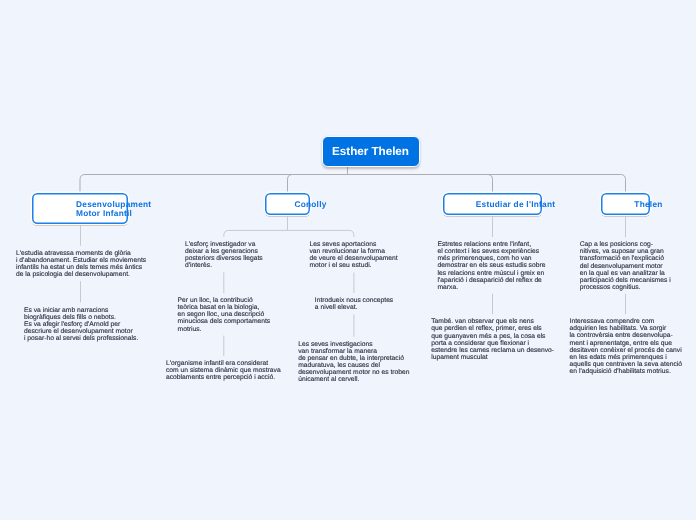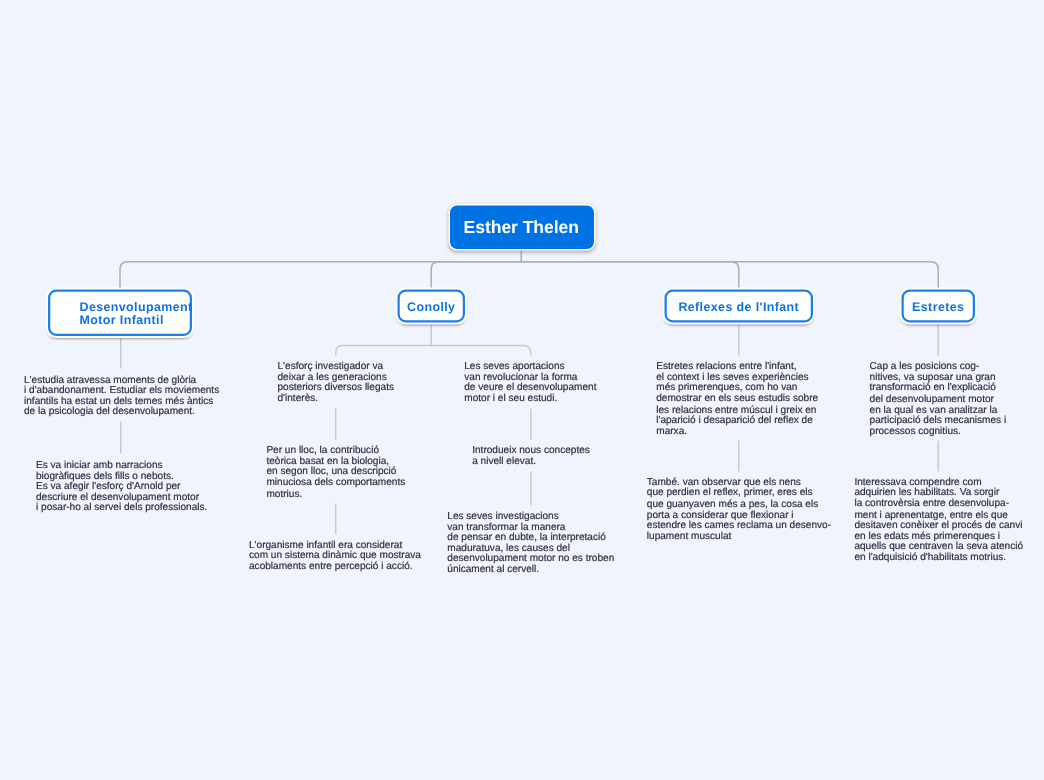--- a/index.html
+++ b/index.html
@@ -3,21 +3,21 @@
 <meta charset="utf-8">
 <title>Esther Thelen mind map</title>
 <style>
   html,body{margin:0;padding:0;}
   body{width:696px;height:520px;background:#f0f4fd;overflow:hidden;
        font-family:"Liberation Sans",sans-serif;
        -webkit-font-smoothing:antialiased;text-rendering:geometricPrecision;}
   #stage{position:relative;width:696px;height:520px;}
   #links,#boxes{position:absolute;left:0;top:0;width:696px;height:520px;}
   .node{position:absolute;box-sizing:border-box;display:flex;align-items:center;
-        justify-content:center;text-align:center;white-space:pre;}
+        justify-content:center;text-align:center;white-space:pre;margin-left:23px;}
   #root-node{left:298.5px;top:135.5px;width:98px;height:31px;background:#0073e4;color:#fff;
        border:1.6px solid #fff;border-radius:5.8px;font-weight:bold;font-size:11.7px;
        letter-spacing:-0.03px;box-shadow:0 1.2px 2.2px rgba(120,95,85,.38);}
   .branch-node{background:transparent;text-align:center;color:#0d72e2;
        font-weight:bold;font-size:8.3px;line-height:8.9px;letter-spacing:.26px;}
   .branch-node.multiline{justify-content:flex-start;text-align:left;padding-left:21px;}
   .note{position:absolute;color:#2b2f40;font-size:6.72px;line-height:7.08px;
         white-space:pre;-webkit-text-stroke:0.12px #2b2f40;}
 </style>
 </head>
@@ -65,22 +65,22 @@
       <rect x="599.6" y="191.6" width="51.8" height="24.8" rx="6.6" fill="#fff"></rect>
       <rect x="601.75" y="193.75" width="47.5" height="20.5" rx="4.7" fill="#fff" stroke="#1a81ea" stroke-width="1.5"></rect>
     </svg>
 
   <div class="node" id="root-node">Esther Thelen</div>
 
   <div id="branches">
     <div class="node branch-node multiline" style="left:32px;top:193px;width:96px;height:31px">Desenvolupament
 Motor Infantil</div>
     <div class="node branch-node" style="left:265px;top:193px;width:45px;height:22px">Conolly</div>
-    <div class="node branch-node" style="left:443px;top:193px;width:99px;height:22px">Reflexes de l'Infant</div>
-    <div class="node branch-node" style="left:601px;top:193px;width:49px;height:22px">Estretes</div>
+    <div class="node branch-node" style="left:443px;top:193px;width:99px;height:22px">Estudiar de l'Infant</div>
+    <div class="node branch-node" style="left:601px;top:193px;width:49px;height:22px">Thelen</div>
   </div>
 
   <div id="notes">
     <div class="note" id="note-1" style="left:16px;top:249.9px">L'estudia atravessa moments de glòria
 i d'abandonament. Estudiar els moviements
 infantils ha estat un dels temes més àntics
 de la psicologia del desenvolupament.</div>
     <div class="note" id="note-2" style="left:24px;top:306.6px">Es va iniciar amb narracions
 biogràfiques dels fills o nebots.
 Es va afegir l'esforç d'Arnold per

